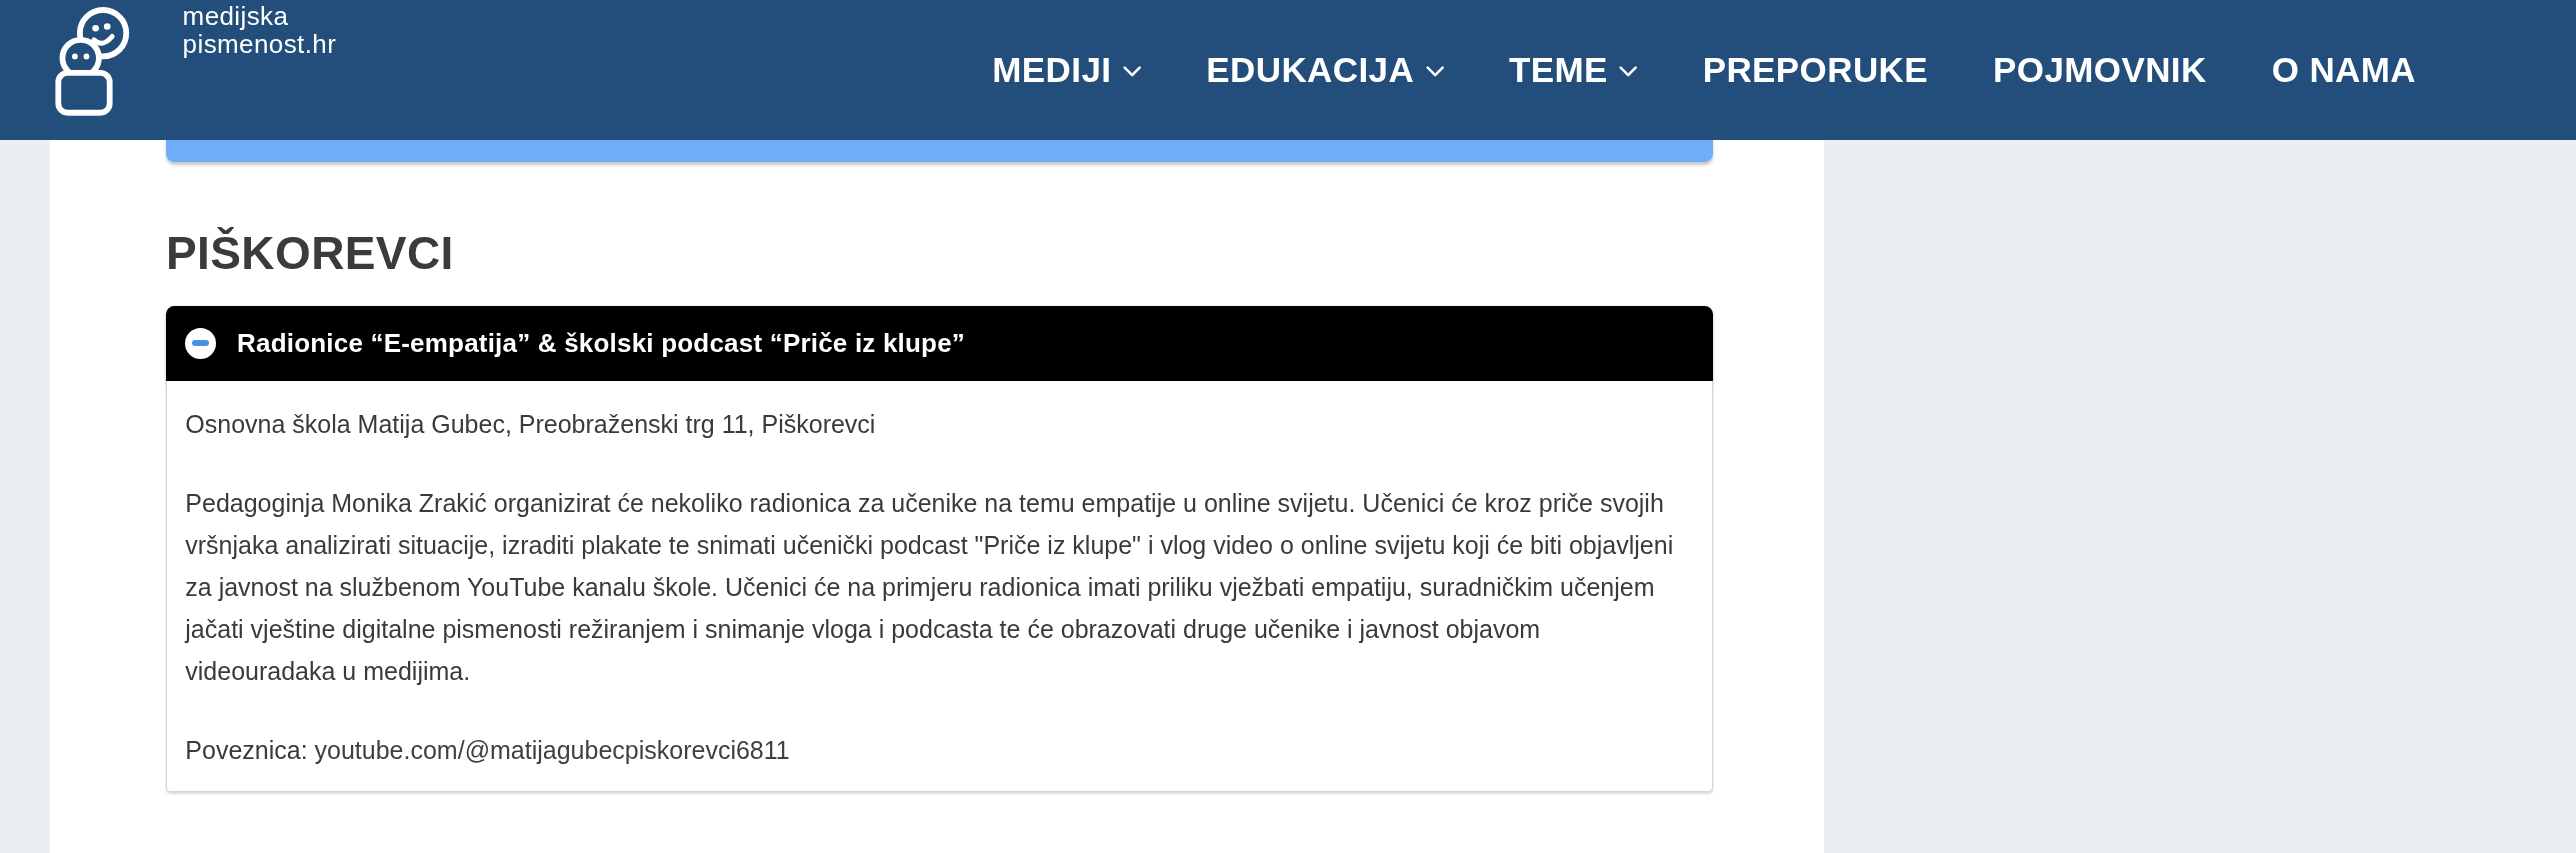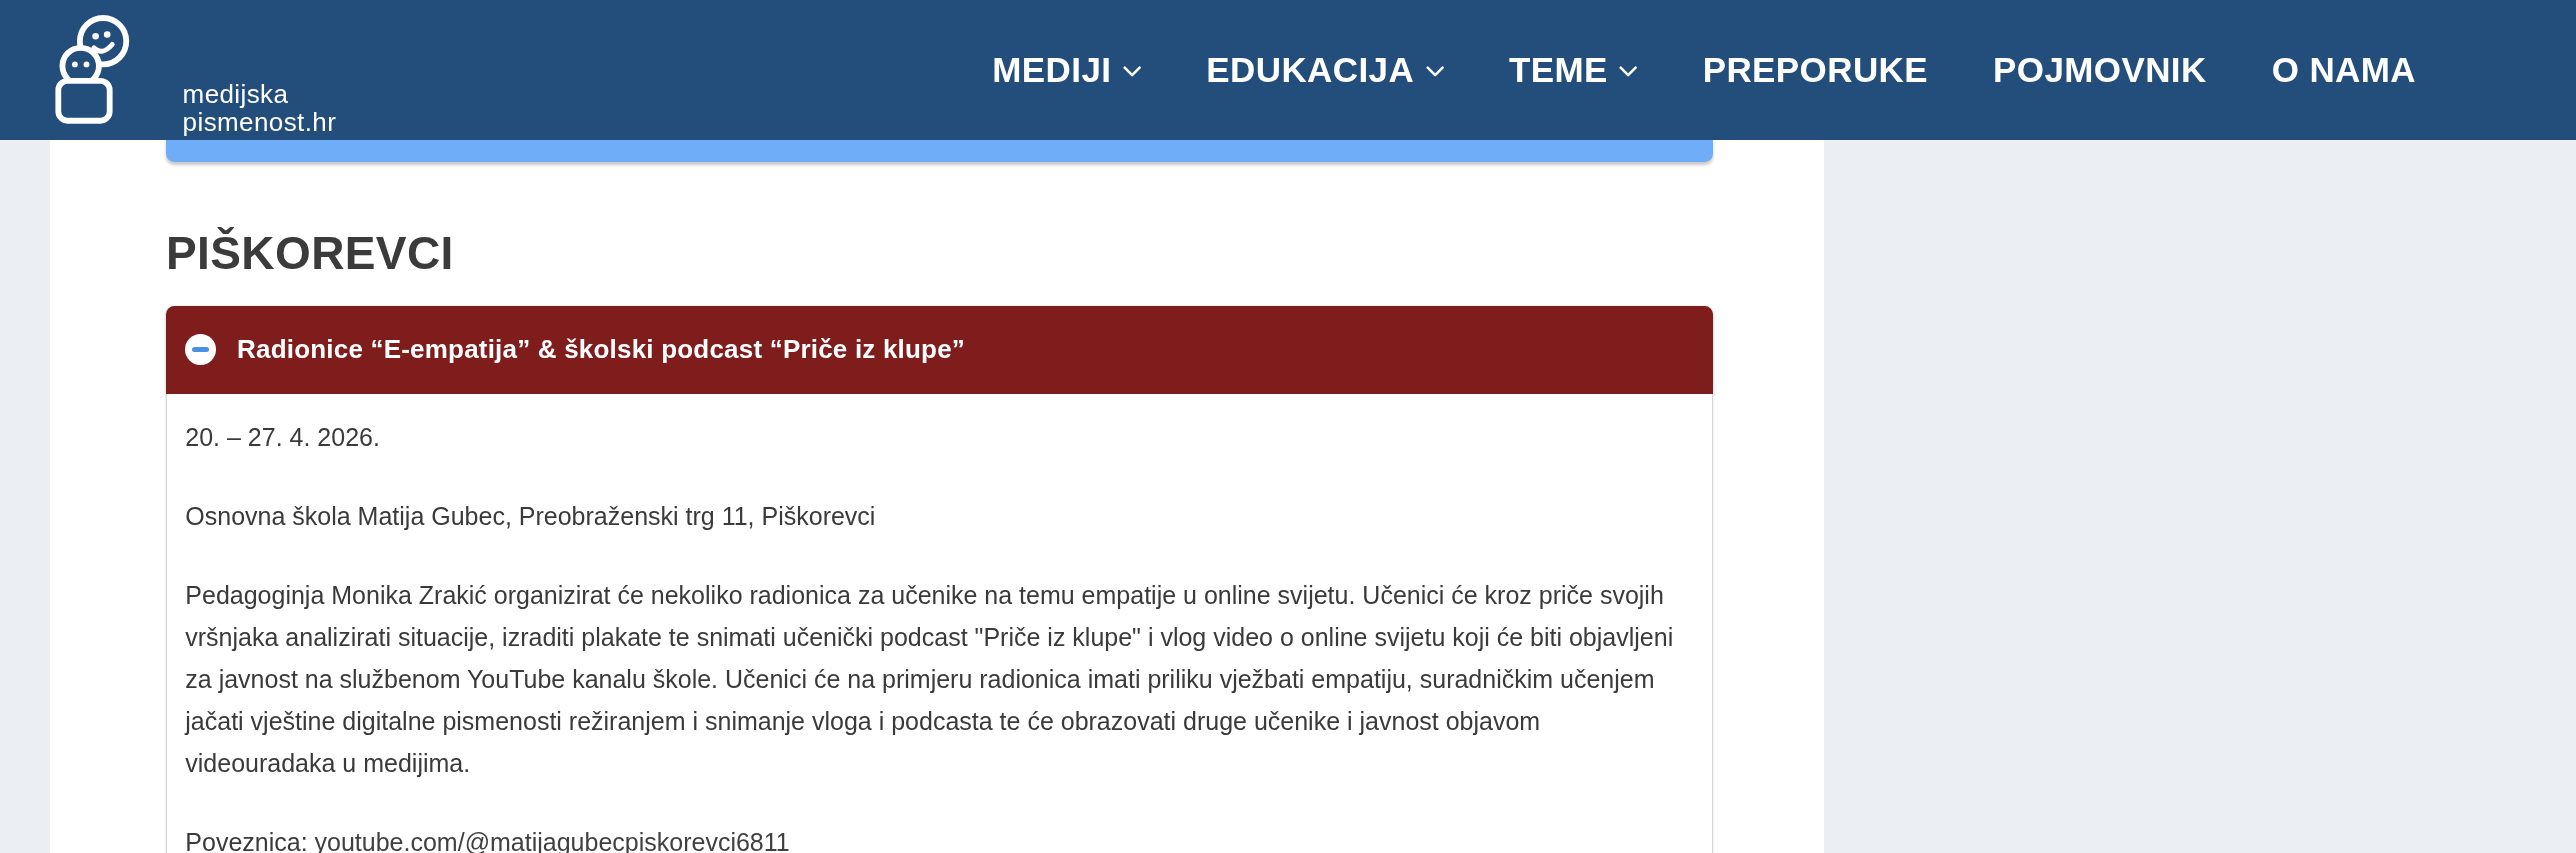--- a/index.html
+++ b/index.html
@@ -10,21 +10,21 @@
     color:#3a3a3a;
   }
 
   
   .navbar {
     position:absolute; left:0; top:0; width:2576px; height:140px;
     background:#234e7b; z-index:10;
   }
   .logo {
     position:absolute; left:55px; top:3.3px; height:133px;
-    display:flex; align-items:flex-end; cursor:pointer;
+    display:flex; align-items:flex-start; cursor:pointer;
   }
   .logo svg { display:block; }
   .logo-text {
     margin-left:11.6px; color:#ffffff;
     font-size:26px; line-height:27.4px; letter-spacing:0.4px; font-weight:400;
   }
   .main-nav {
     position:absolute; right:160px; top:0; height:140px;
     display:flex; align-items:center; gap:65px;margin-left:24px;
   }
@@ -50,21 +50,21 @@
     cursor:pointer;
   }
 
   .section-heading {
     margin-top:64px;
     font-size:46px; font-weight:800; letter-spacing:0.4px; color:#3b3b3b;
   }
 
   .accordion { margin-top:26px; }
   .accordion-header {
-    width:100%; height:88px; background:#7f1d1d; border:none;
+    width:100%; height:75px; background:#000000; border:none;
     border-radius:8.3px 8.3px 0 0;
     box-shadow:0 1.7px 3.3px rgba(0,0,0,0.25);
     display:flex; align-items:center; text-align:left;
     padding:0 0 0 19px; cursor:pointer;
   }
   .minus-circle {
     width:31px; height:31px; border-radius:50%; background:#ffffff;
     display:flex; align-items:center; justify-content:center; flex:0 0 auto;
   }
   .minus-bar { width:17.5px; height:5.8px; background:#4a90e2; border-radius:3.3px; }
@@ -152,21 +152,20 @@
 
     <section class="accordion">
       <button class="accordion-header">
         <span class="minus-circle">
           <span class="minus-bar"></span>
         </span>
         <span class="accordion-title">Radionice “E-empatija” &amp; školski podcast “Priče iz klupe”</span>
       </button>
 
       <div class="accordion-body">
-        <p>20. – 27. 4. 2026.</p>
         <p>Osnovna škola Matija Gubec, Preobraženski trg 11, Piškorevci</p>
         <p>Pedagoginja Monika Zrakić organizirat će nekoliko radionica za učenike na temu empatije u online svijetu. Učenici će kroz priče svojih vršnjaka analizirati situacije, izraditi plakate te snimati učenički podcast "Priče iz klupe" i vlog video o online svijetu koji će biti objavljeni za javnost na službenom YouTube kanalu škole. Učenici će na primjeru radionica imati priliku vježbati empatiju, suradničkim učenjem jačati vještine digitalne pismenosti režiranjem i snimanje vloga i podcasta te će obrazovati druge učenike i javnost objavom videouradaka u medijima.</p>
         <p><span>Poveznica:</span> <a class="event-link">youtube.com/@matijagubecpiskorevci6811</a></p>
       </div>
     </section>
 
   </div>
 </div>
 
 

